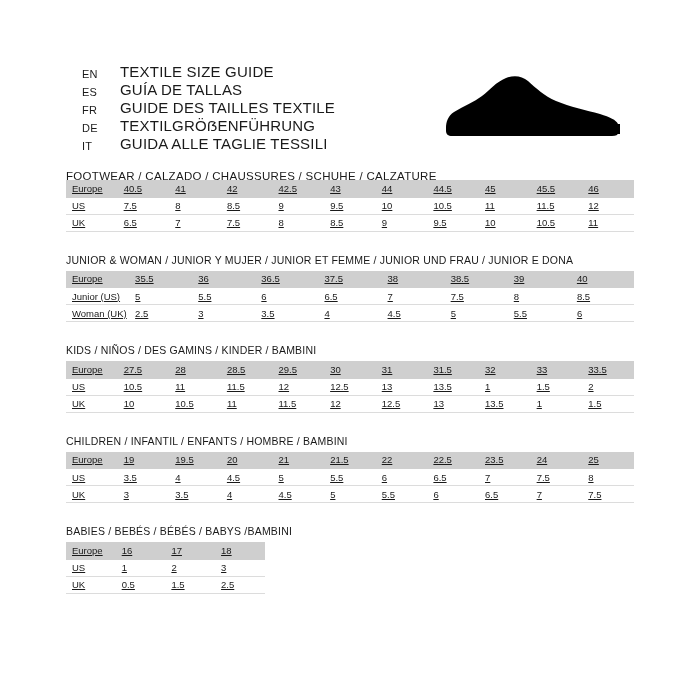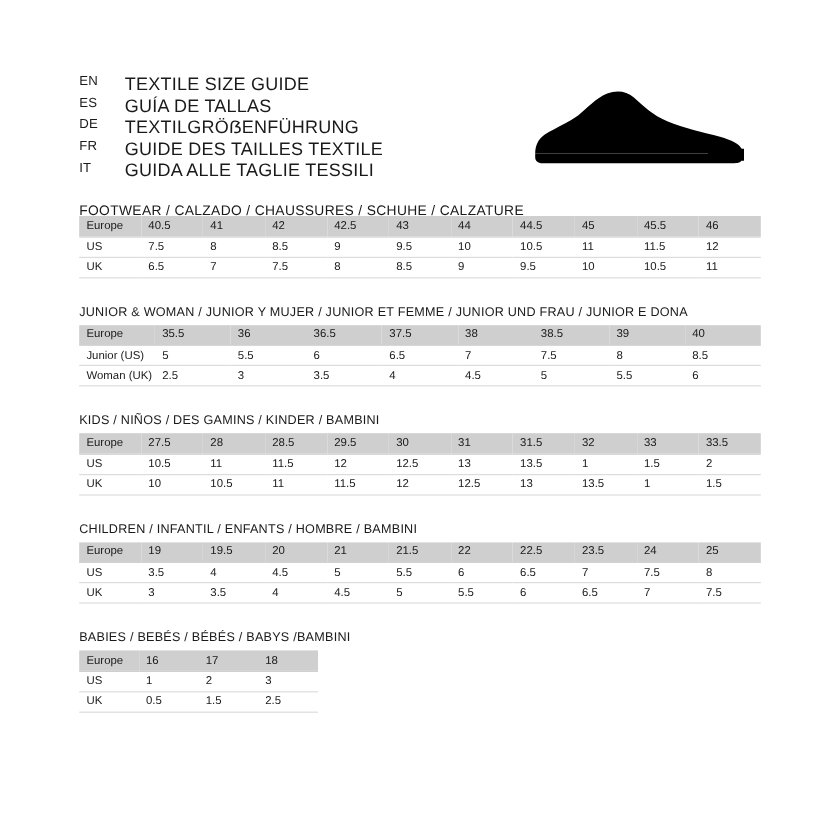--- a/index.html
+++ b/index.html
@@ -27,24 +27,25 @@
     position: relative;
     height: 96px;
   }
   .lang-list {
     list-style: none;
     margin: 0;
     padding: 0;
   }
   .lang-row {
     display: flex;
-    align-items: flex-start;
+    align-items: flex-end;
     height: 18px;
     font-size: 11px;
     letter-spacing: 0.2px;
+    margin-left: 16px;
   }
   .lang-code {
     width: 38px;
     flex: 0 0 38px;
     font-size: 11px;
   }
   .lang-title {
     font-size: 15px;
   }
 
@@ -69,20 +70,21 @@
   .block-heading {
     font-size: 10.5px;
     letter-spacing: 0.2px;
     margin-bottom: 5px;
   }
   table.size {
     border-collapse: collapse;
     width: 100%;
     table-layout: fixed;
     font-size: 9.5px;
+    text-decoration: underline;
   }
   table.size.narrow {
     width: 35%;
   }
   table.size tr {
     height: 17px;
   }
   table.size td {
     padding: 0 0 0 6px;
     border: none;
@@ -111,26 +113,26 @@
     <ul class="lang-list">
       <li class="lang-row">
         <span class="lang-code">EN</span>
         <span class="lang-title">TEXTILE SIZE GUIDE</span>
       </li>
       <li class="lang-row">
         <span class="lang-code">ES</span>
         <span class="lang-title">GUÍA DE TALLAS</span>
       </li>
       <li class="lang-row">
+        <span class="lang-code">FR</span>
+        <span class="lang-title">GUIDE DES TAILLES TEXTILE</span>
+      </li>
+      <li class="lang-row">
         <span class="lang-code">DE</span>
         <span class="lang-title">TEXTILGRÖẞENFÜHRUNG</span>
-      </li>
-      <li class="lang-row">
-        <span class="lang-code">FR</span>
-        <span class="lang-title">GUIDE DES TAILLES TEXTILE</span>
       </li>
       <li class="lang-row">
         <span class="lang-code">IT</span>
         <span class="lang-title">GUIDA ALLE TAGLIE TESSILI</span>
       </li>
     </ul>
 
     <svg class="shoe" viewBox="0 0 180 72">
       <path fill="#000000" d="M2,58 C2,52 4,46 10,42 C20,36 30,32 38,26 C46,20 52,12 62,8 C70,5 78,6 84,11 C92,18 100,26 112,31 C126,37 142,40 156,44 C166,47 172,50 174,54 L174,58 Z"></path>
       <path fill="#000000" d="M2,58 L174,58 L174,63 C174,65 172,66 168,66 L8,66 C4,66 2,64 2,61 Z"></path>

